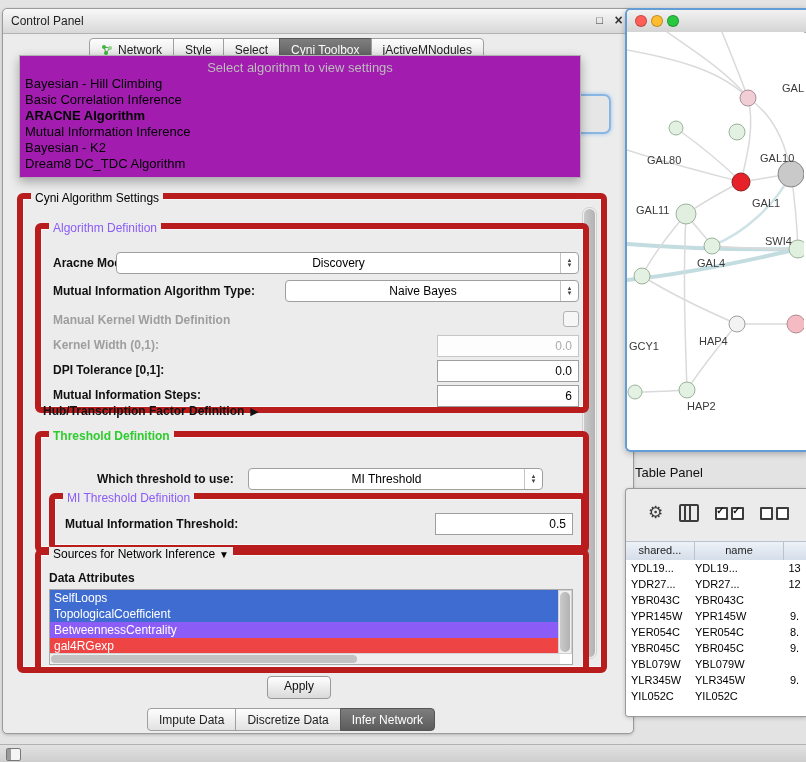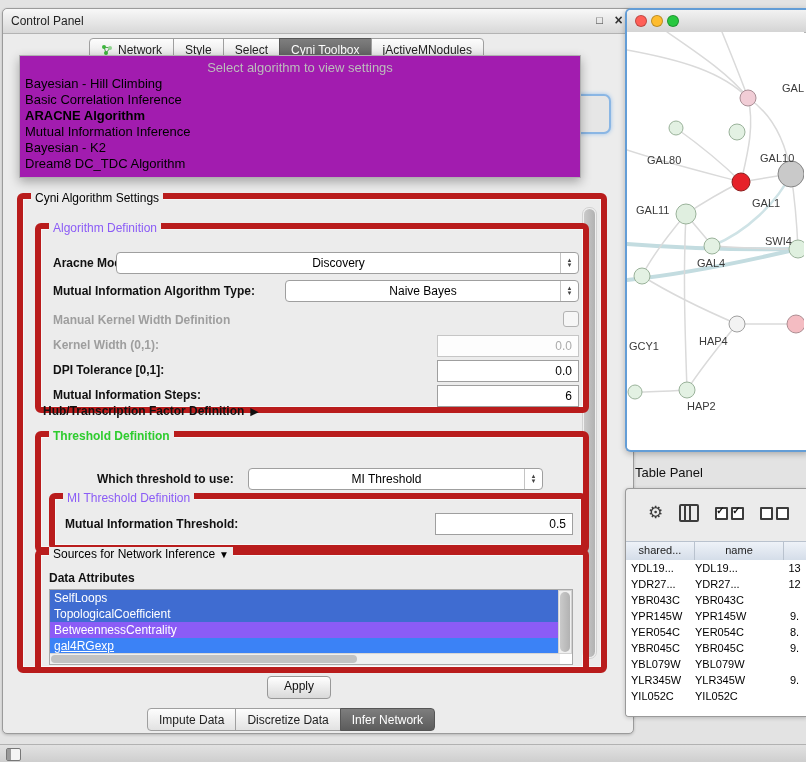--- a/index.html
+++ b/index.html
@@ -230,21 +230,21 @@
       <span class="legend">
         <span>Sources for Network Inference</span>
         <span style="font-size:10px;">▼</span>
       </span>
       <span class="lbl" style="left:8px;top:16px;">Data Attributes</span>
       <div id="attr-list" style="left:8px;top:34px;width:522px;height:74px;">
         <div id="attr-items">
             <div class="attr-item" style="background: rgb(63, 108, 209);">SelfLoops</div>
             <div class="attr-item" style="background: rgb(63, 108, 209);">TopologicalCoefficient</div>
             <div class="attr-item" style="background: #8b5cf6;">BetweennessCentrality</div>
-            <div class="attr-item" style="background: #3b82f6; text-decoration: underline;">gal4RGexp</div>
+            <div class="attr-item" style="background: #ef4444;">gal4RGexp</div>
           </div>
         <div class="vscroll" style="right:0;top:0;bottom:10px;width:12px;border-radius:0;">
           <div class="thumb" style="top:1px;bottom:1px;"></div>
         </div>
         <div class="hscroll" style="left:0;right:12px;bottom:0;height:10px;">
           <div class="thumb" style="left:1px;width:60%;"></div>
         </div>
       </div>
     </div>
   </div>

